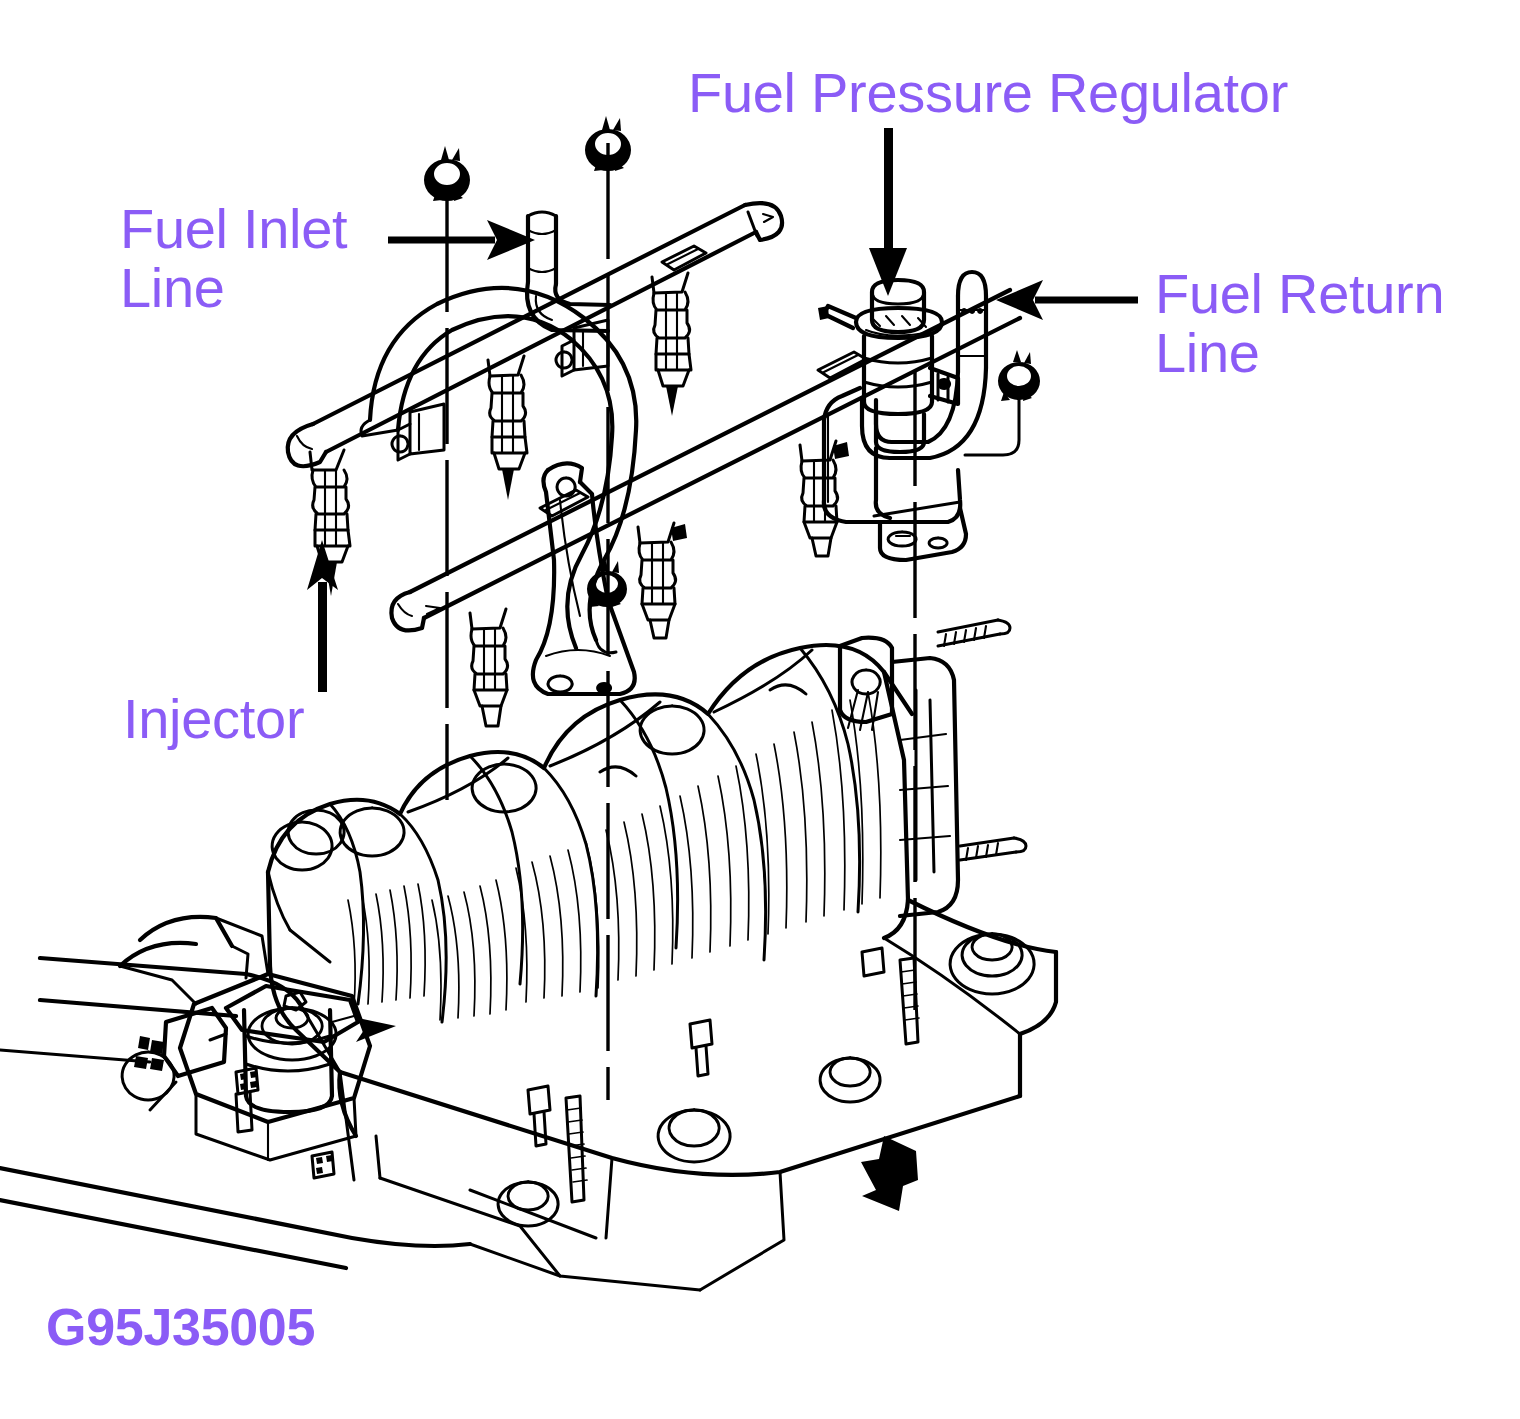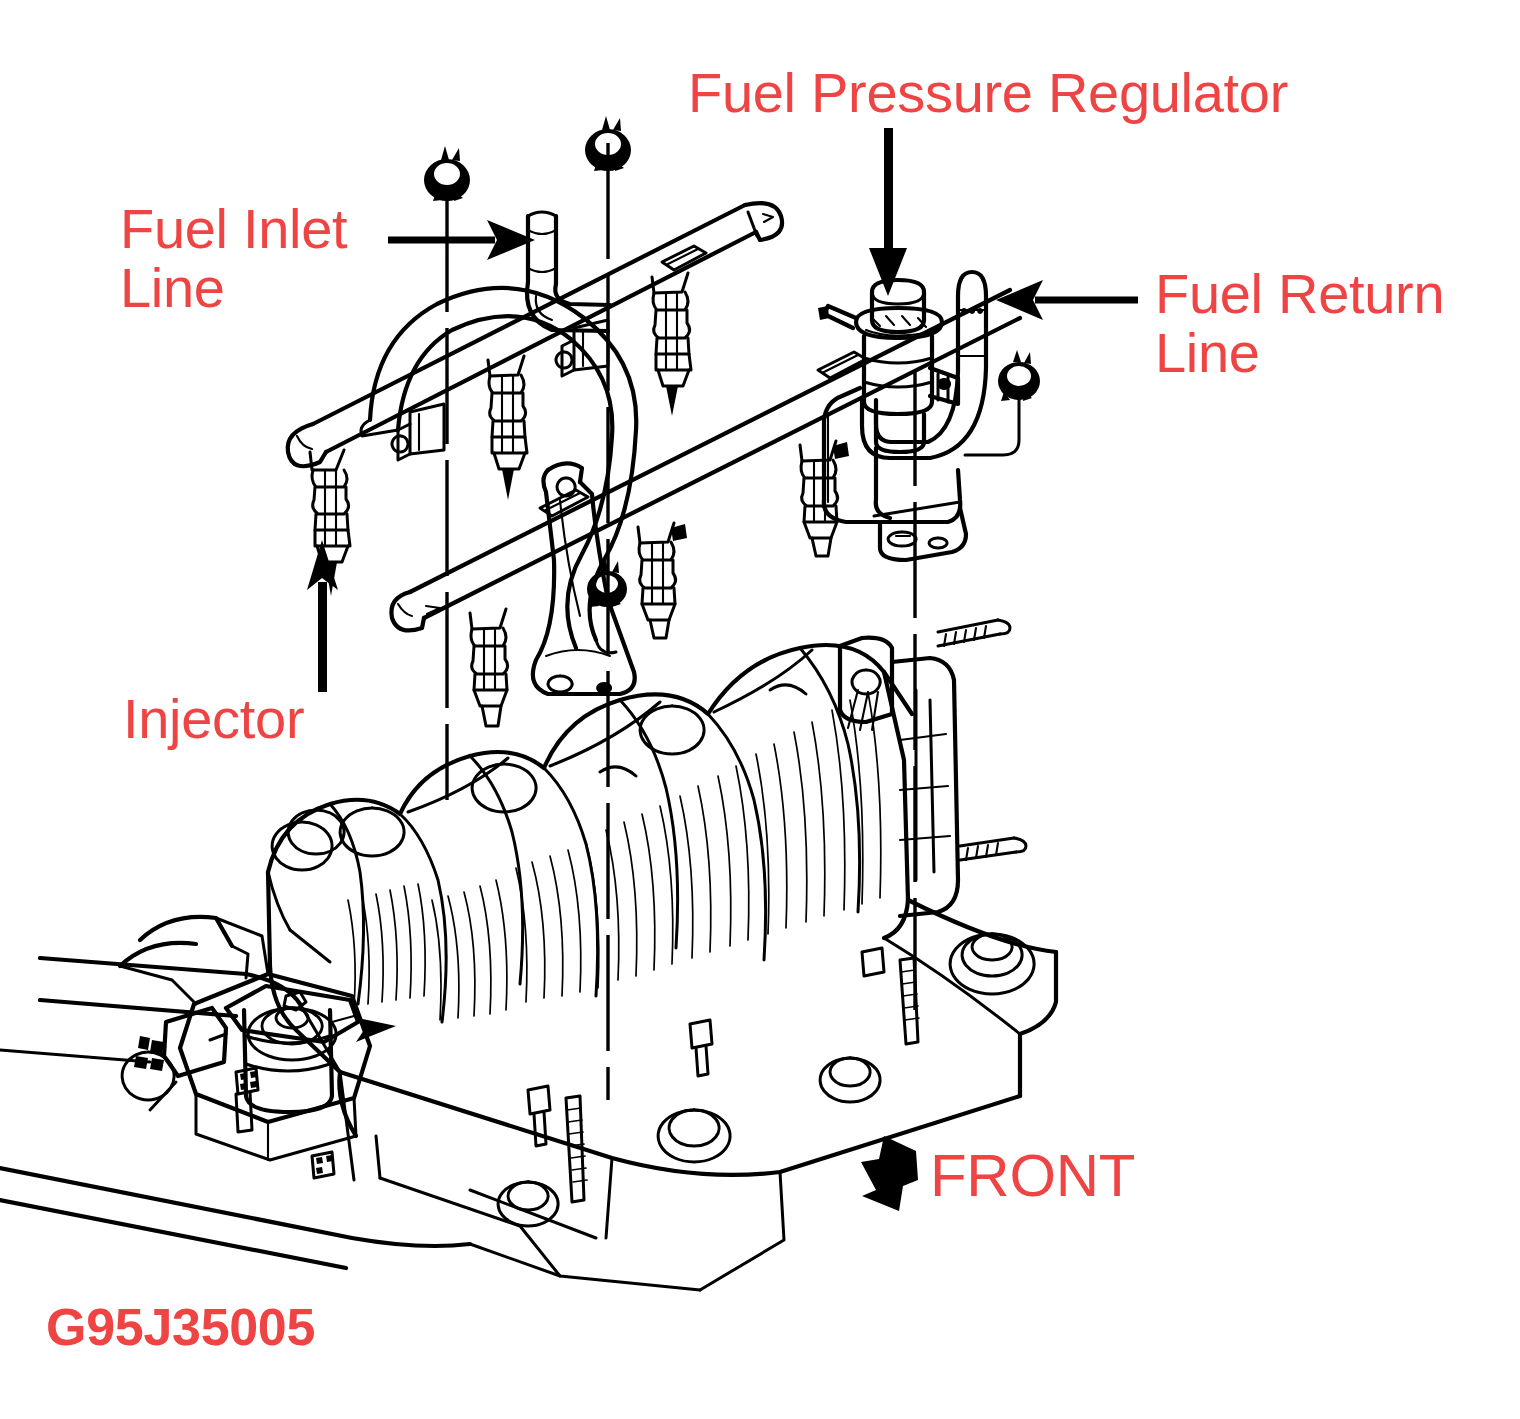--- a/index.html
+++ b/index.html
@@ -26,21 +26,21 @@
     width: 1520px;
     height: 1419px;
     display: block;
   }
   .lbl {
     position: absolute;
     font-family: "Liberation Sans", sans-serif;
     font-size: 56px;
     line-height: 1.05;
     font-weight: 400;
-    color: #ef4444;
+    color: #8b5cf6;
     white-space: pre;
     letter-spacing: -0.3px;
   }
   #label-fuel-pressure-regulator { left: 688px; top: 64px; }
   #label-fuel-inlet-line { left: 120px; top: 200px; }
   #label-fuel-return-line { left: 1155px; top: 265px; }
   #label-injector { left: 123px; top: 690px; }
   #label-front {
     left: 930px; top: 1144px;
     font-size: 60px;
@@ -510,17 +510,16 @@
   </svg>
 
   <div class="lbl" id="label-fuel-pressure-regulator">Fuel Pressure Regulator</div>
 
   <div class="lbl" id="label-fuel-inlet-line"><span>Fuel Inlet</span><br><span>Line</span></div>
 
   <div class="lbl" id="label-fuel-return-line"><span>Fuel Return</span><br><span>Line</span></div>
 
   <div class="lbl" id="label-injector">Injector</div>
 
-  <div class="lbl" id="label-front">FRONT</div>
 
   <div class="lbl" id="label-figure-id">G95J35005</div>
 
 </div>
 
 </body></html>

